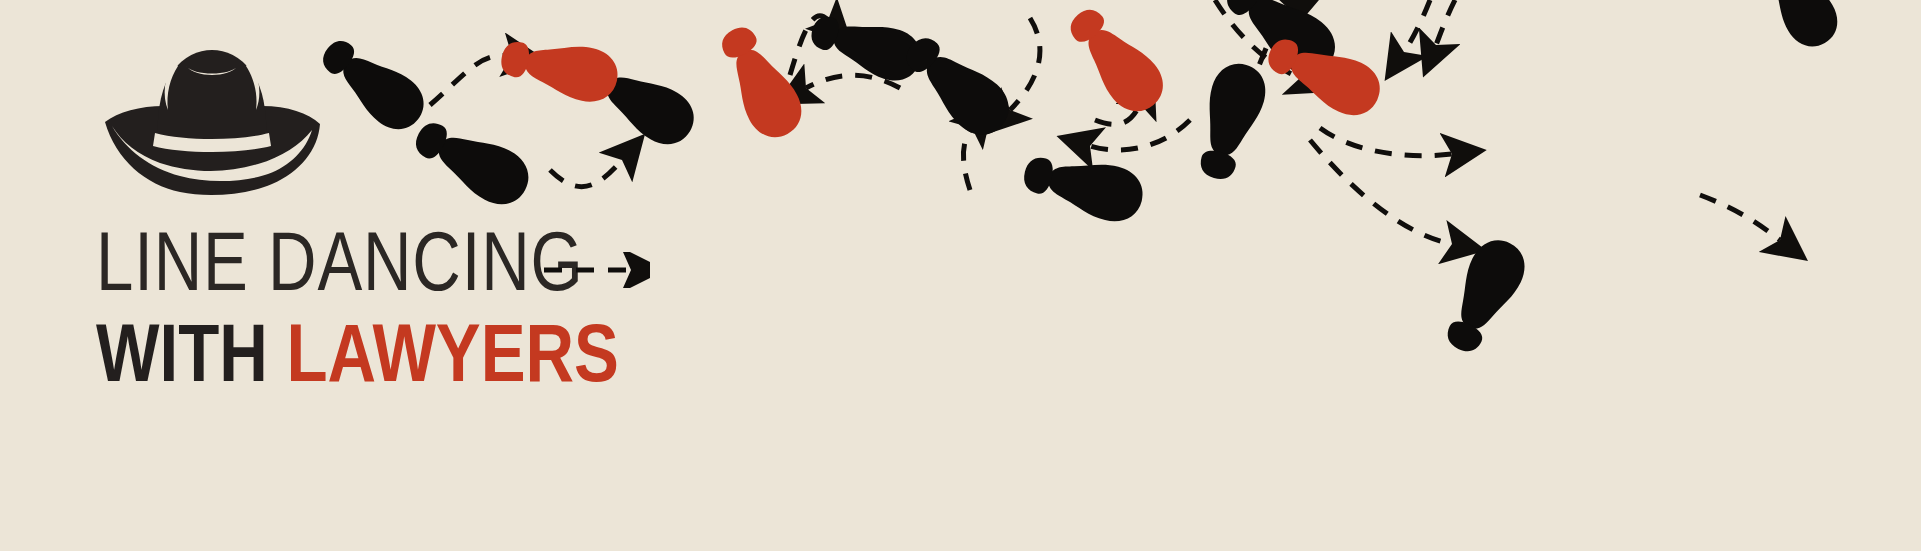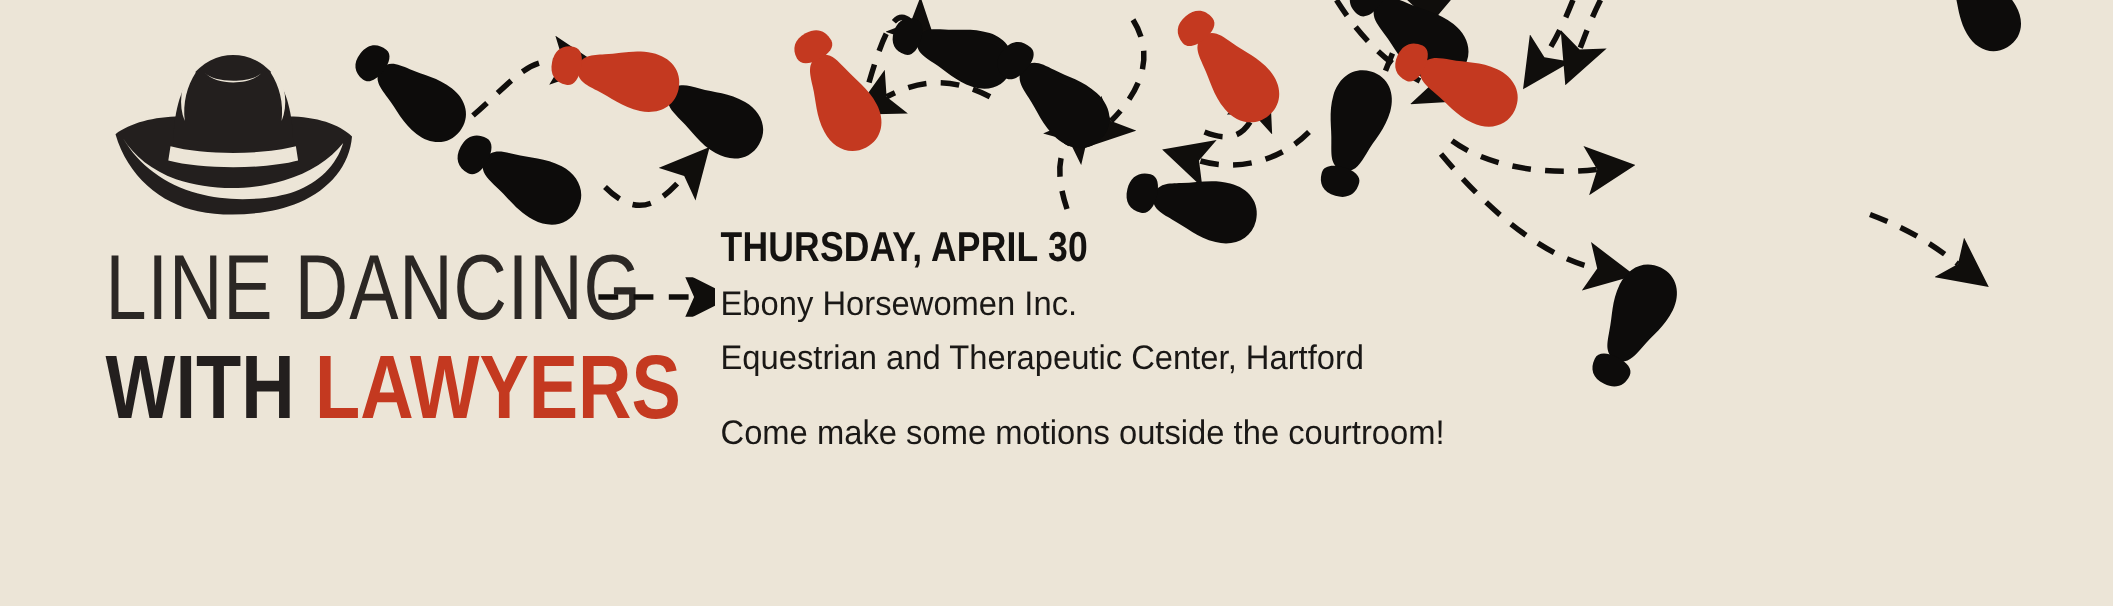--- a/index.html
+++ b/index.html
@@ -187,20 +187,14 @@
 
   <svg style="position:absolute;left:540px;top:252px;width:110px;height:36px" viewBox="0 0 110 36">
     <defs>
       <marker id="ah2" markerWidth="9" markerHeight="9" refX="1" refY="4.5" orient="auto" markerUnits="strokeWidth">
         <path d="M0,0 L9,4.5 L0,9 L2,4.5 Z" fill="#100e0c"></path>
       </marker>
     </defs>
     <line x1="4" y1="18" x2="86" y2="18" stroke="#100e0c" stroke-width="5" stroke-dasharray="18 14" marker-end="url(#ah2)"></line>
   </svg>
 
-  <div class="details">
-    <div class="details-head">THURSDAY, APRIL 30</div>
-    <div class="details-body">Ebony Horsewomen Inc.</div>
-    <div class="details-body">Equestrian and Therapeutic Center, Hartford</div>
-    <div class="details-tag">Come make some motions outside the courtroom!</div>
-  </div>
 
 </div>
 
 </body></html>

